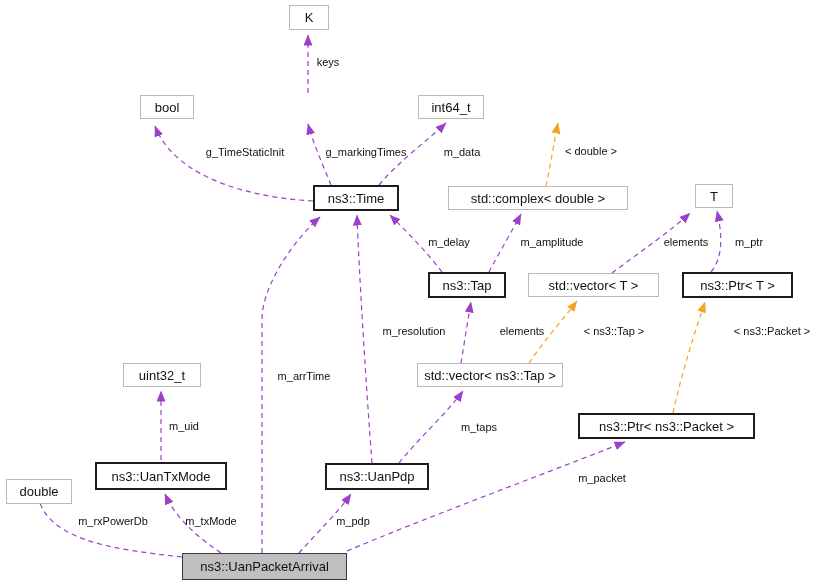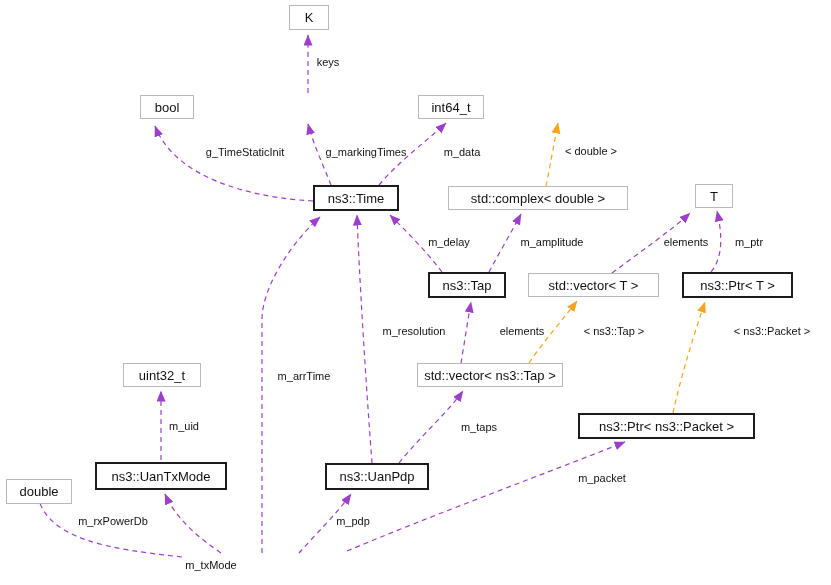--- a/index.html
+++ b/index.html
@@ -81,35 +81,36 @@
   <div class="node plain" style="left:695px;top:184px;width:38px;height:24px;">T</div>
   <div class="node class" style="left:428px;top:272px;width:78px;height:26px;">ns3::Tap</div>
   <div class="node plain" style="left:528px;top:273px;width:131px;height:24px;">std::vector&lt; T &gt;</div>
   <div class="node class" style="left:682px;top:272px;width:111px;height:26px;">ns3::Ptr&lt; T &gt;</div>
   <div class="node plain" style="left:123px;top:363px;width:78px;height:24px;">uint32_t</div>
   <div class="node plain" style="left:417px;top:363px;width:146px;height:24px;">std::vector&lt; ns3::Tap &gt;</div>
   <div class="node class" style="left:578px;top:413px;width:177px;height:26px;">ns3::Ptr&lt; ns3::Packet &gt;</div>
   <div class="node plain" style="left:6px;top:463px;width:66px;height:25px;margin-top:16px;">double</div>
   <div class="node class" style="left:95px;top:462px;width:132px;height:28px;">ns3::UanTxMode</div>
   <div class="node class" style="left:325px;top:463px;width:104px;height:27px;">ns3::UanPdp</div>
+  <div class="node main" style="left:182px;top:553px;width:165px;height:27px;">ns3::UanPacketArrival</div>
 
   <div class="edge-label" style="left:328px;top:62px;">keys</div>
   <div class="edge-label" style="left:245px;top:152px;">g_TimeStaticInit</div>
   <div class="edge-label" style="left:366px;top:152px;">g_markingTimes</div>
   <div class="edge-label" style="left:462px;top:152px;">m_data</div>
   <div class="edge-label" style="left:591px;top:151px;">&lt; double &gt;</div>
   <div class="edge-label" style="left:449px;top:242px;">m_delay</div>
   <div class="edge-label" style="left:552px;top:242px;">m_amplitude</div>
   <div class="edge-label" style="left:686px;top:242px;">elements</div>
   <div class="edge-label" style="left:749px;top:242px;">m_ptr</div>
   <div class="edge-label" style="left:414px;top:331px;">m_resolution</div>
   <div class="edge-label" style="left:522px;top:331px;">elements</div>
   <div class="edge-label" style="left:614px;top:331px;">&lt; ns3::Tap &gt;</div>
   <div class="edge-label" style="left:772px;top:331px;">&lt; ns3::Packet &gt;</div>
   <div class="edge-label" style="left:304px;top:376px;">m_arrTime</div>
   <div class="edge-label" style="left:184px;top:426px;">m_uid</div>
   <div class="edge-label" style="left:479px;top:427px;">m_taps</div>
   <div class="edge-label" style="left:602px;top:478px;">m_packet</div>
   <div class="edge-label" style="left:113px;top:521px;">m_rxPowerDb</div>
-  <div class="edge-label" style="left:211px;top:521px;margin-top:44px;">m_txMode</div>
+  <div class="edge-label" style="left:211px;top:521px;">m_txMode</div>
   <div class="edge-label" style="left:353px;top:521px;">m_pdp</div>
 
 </div>
 
 </body></html>

